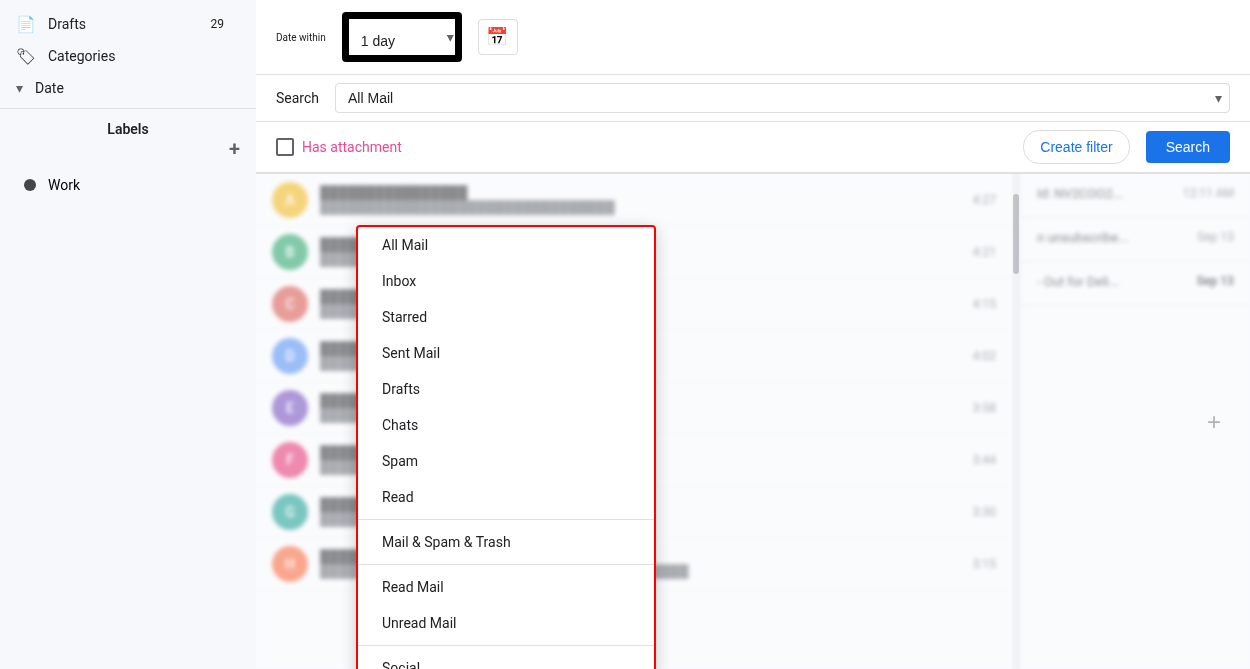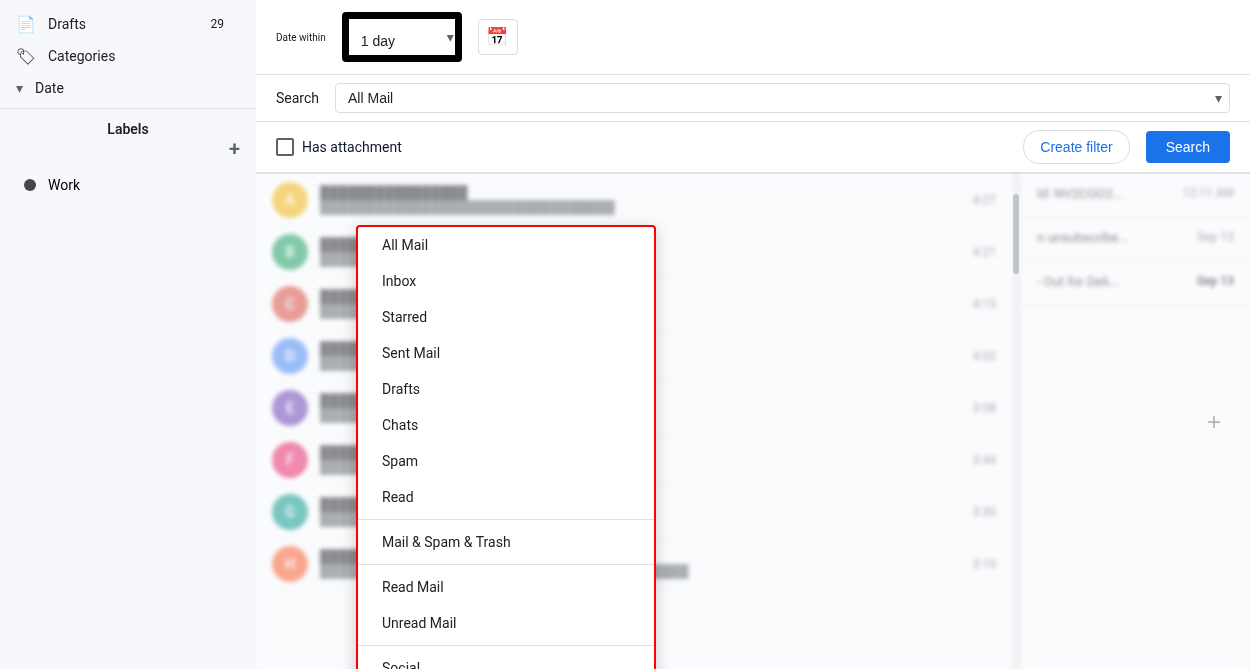--- a/index.html
+++ b/index.html
@@ -202,21 +202,21 @@
       border-bottom: 1px solid #e0e0e0;
       position: relative;
       z-index: 10;
     }
 
     .has-attachment-label {
       display: flex;
       align-items: center;
       gap: 8px;
       font-size: 14px;
-      color: #0f172a;
+      color: #ec4899;
       cursor: pointer;
     }
 
     .checkbox {
       width: 18px;
       height: 18px;
       border: 2px solid #5f6368;
       border-radius: 2px;
       background: #fff;
       cursor: pointer;

